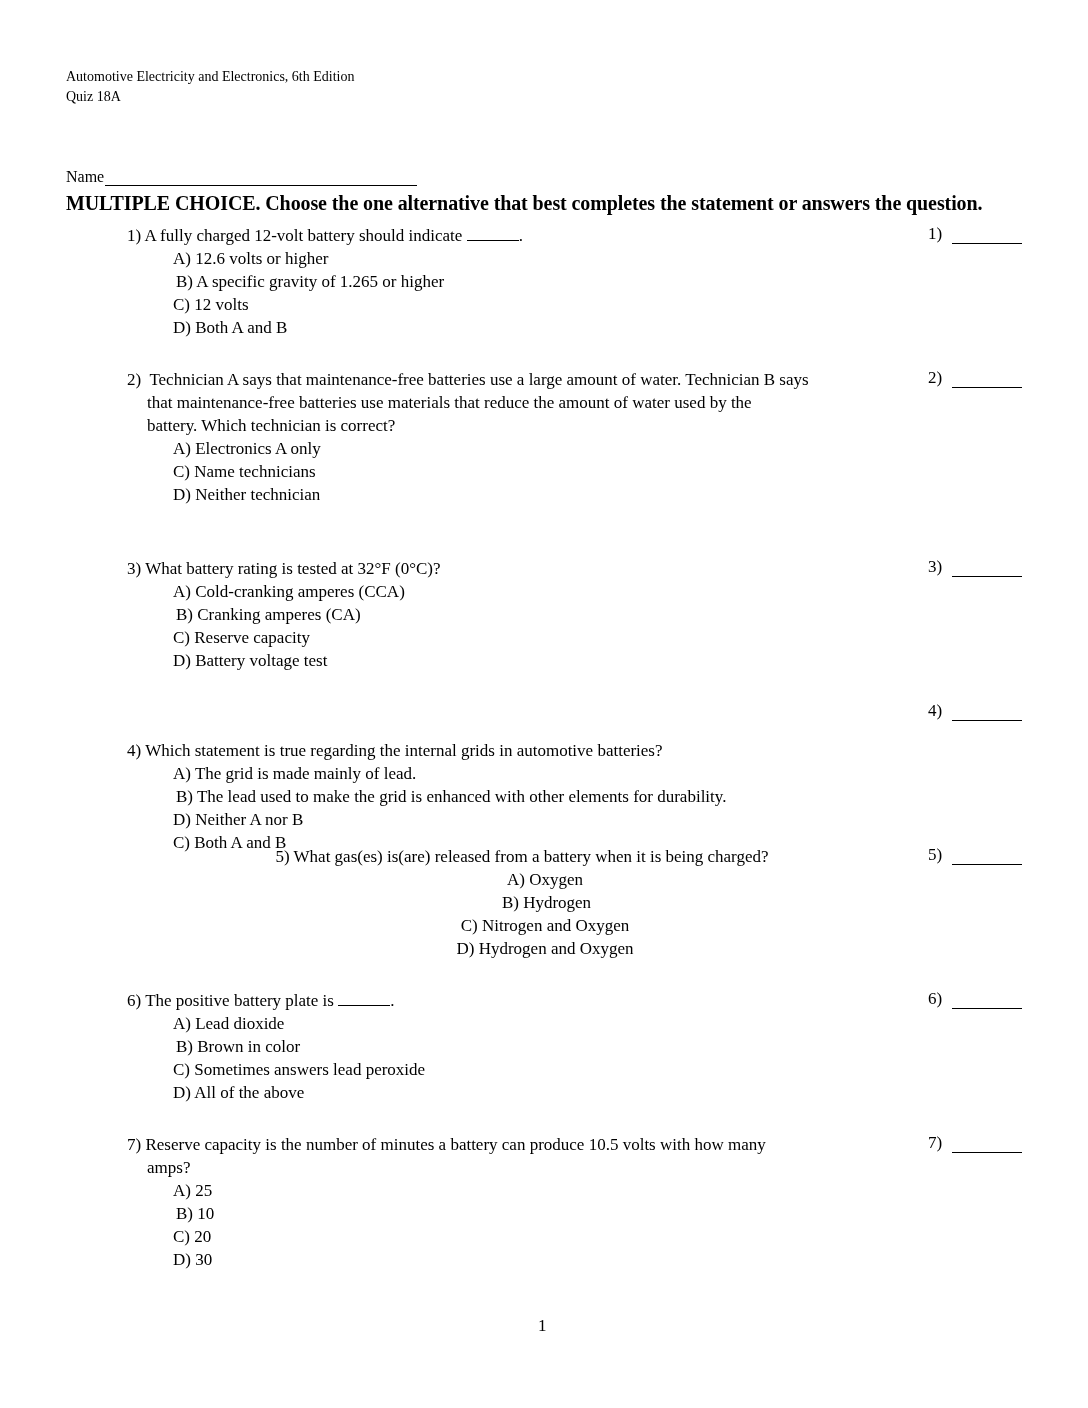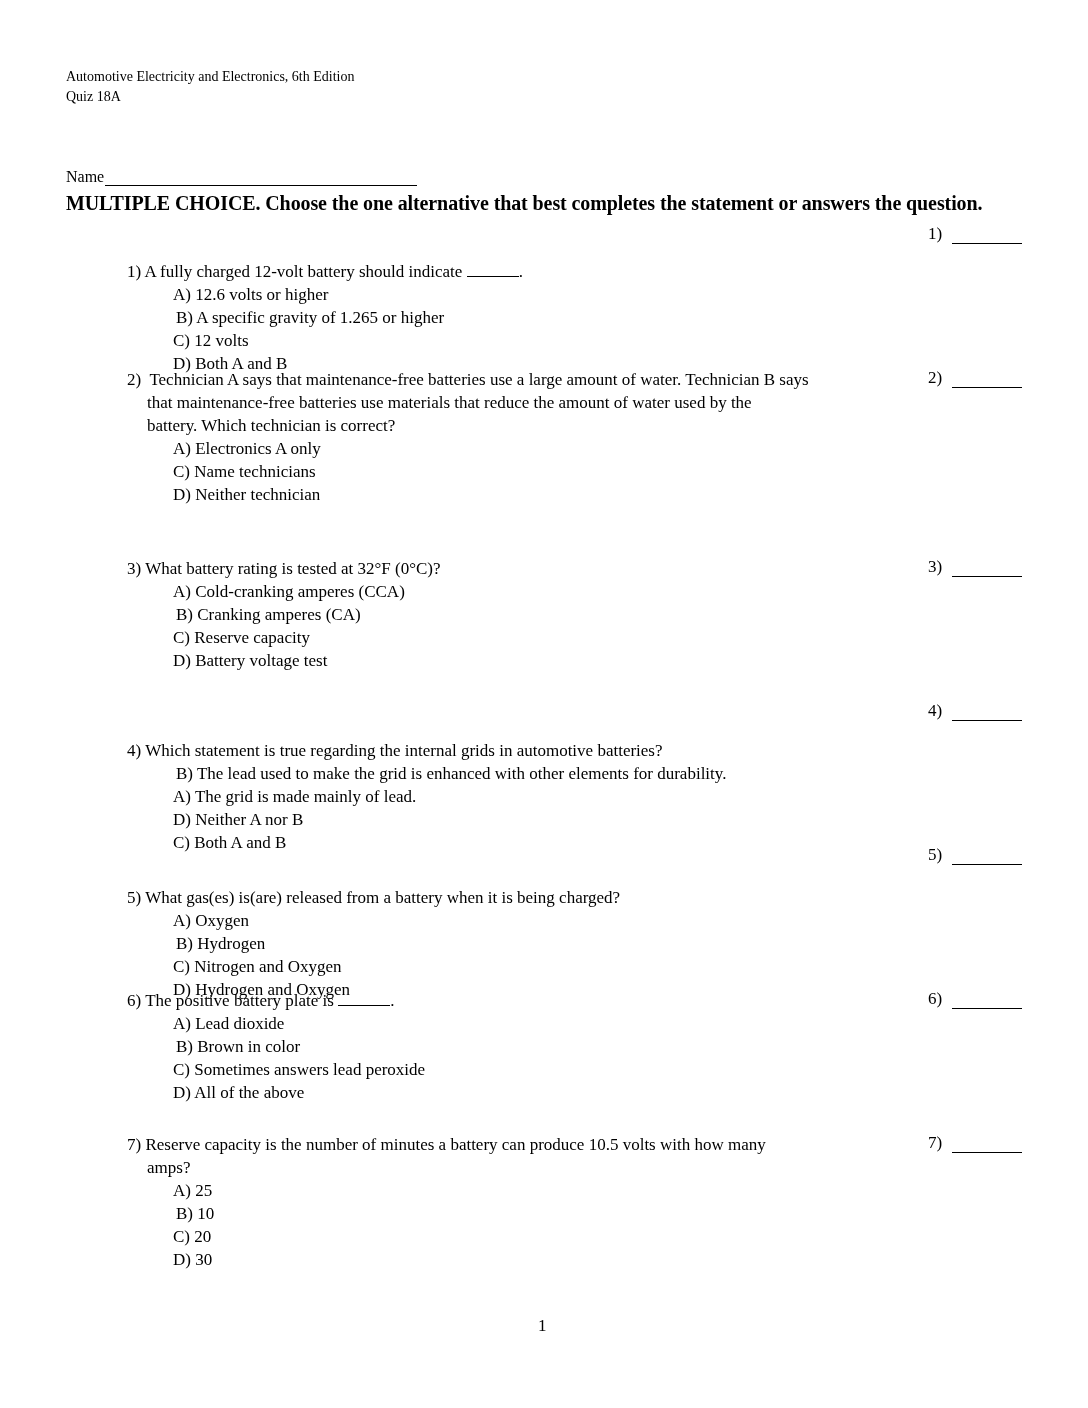--- a/index.html
+++ b/index.html
@@ -30,21 +30,21 @@
   <div>Quiz 18A</div>
 </div>
 
 <div class="name-row">
   <span>Name</span>
   <span class="name-line"></span>
 </div>
 
 <div class="instructions">MULTIPLE CHOICE.  Choose the one alternative that best completes the statement or answers the question.</div>
 
-<div class="question" style="top:224px;margin-top:36px;">
+<div class="question" style="top:224px;">
   <p class="q-stem">
     <span>1)</span>
     <span>A fully charged 12-volt battery should indicate </span><span class="blank-inline"></span><span>.</span>
   </p>
   <div class="opt">A) 12.6 volts or higher</div>
   <div class="opt indent1">B) A specific gravity of 1.265 or higher</div>
   <div class="opt">C) 12 volts</div>
   <div class="opt">D) Both A and B</div>
 </div>
 <div class="answer" style="top:224px;">
@@ -81,31 +81,31 @@
 <div class="answer" style="top:557px;">
   <span>3)</span>
   <span class="answer-line"></span>
 </div>
 
 <div class="question" style="top:739px;">
   <p class="q-stem">
     <span>4)</span>
     <span>Which statement is true regarding the internal grids in automotive batteries?</span>
   </p>
+  <div class="opt">A) The grid is made mainly of lead.</div>
   <div class="opt indent1">B) The lead used to make the grid is enhanced with other elements for durability.</div>
-  <div class="opt">A) The grid is made mainly of lead.</div>
   <div class="opt">D) Neither A nor B</div>
   <div class="opt">C) Both A and B</div>
 </div>
 <div class="answer" style="top:701px;">
   <span>4)</span>
   <span class="answer-line"></span>
 </div>
 
-<div class="question" style="top:886px;">
+<div class="question" style="top:845px;text-align:center;">
   <p class="q-stem">
     <span>5)</span>
     <span>What gas(es) is(are) released from a battery when it is being charged?</span>
   </p>
   <div class="opt">A) Oxygen</div>
   <div class="opt indent1">B) Hydrogen</div>
   <div class="opt">C) Nitrogen and Oxygen</div>
   <div class="opt">D) Hydrogen and Oxygen</div>
 </div>
 <div class="answer" style="top:845px;">

